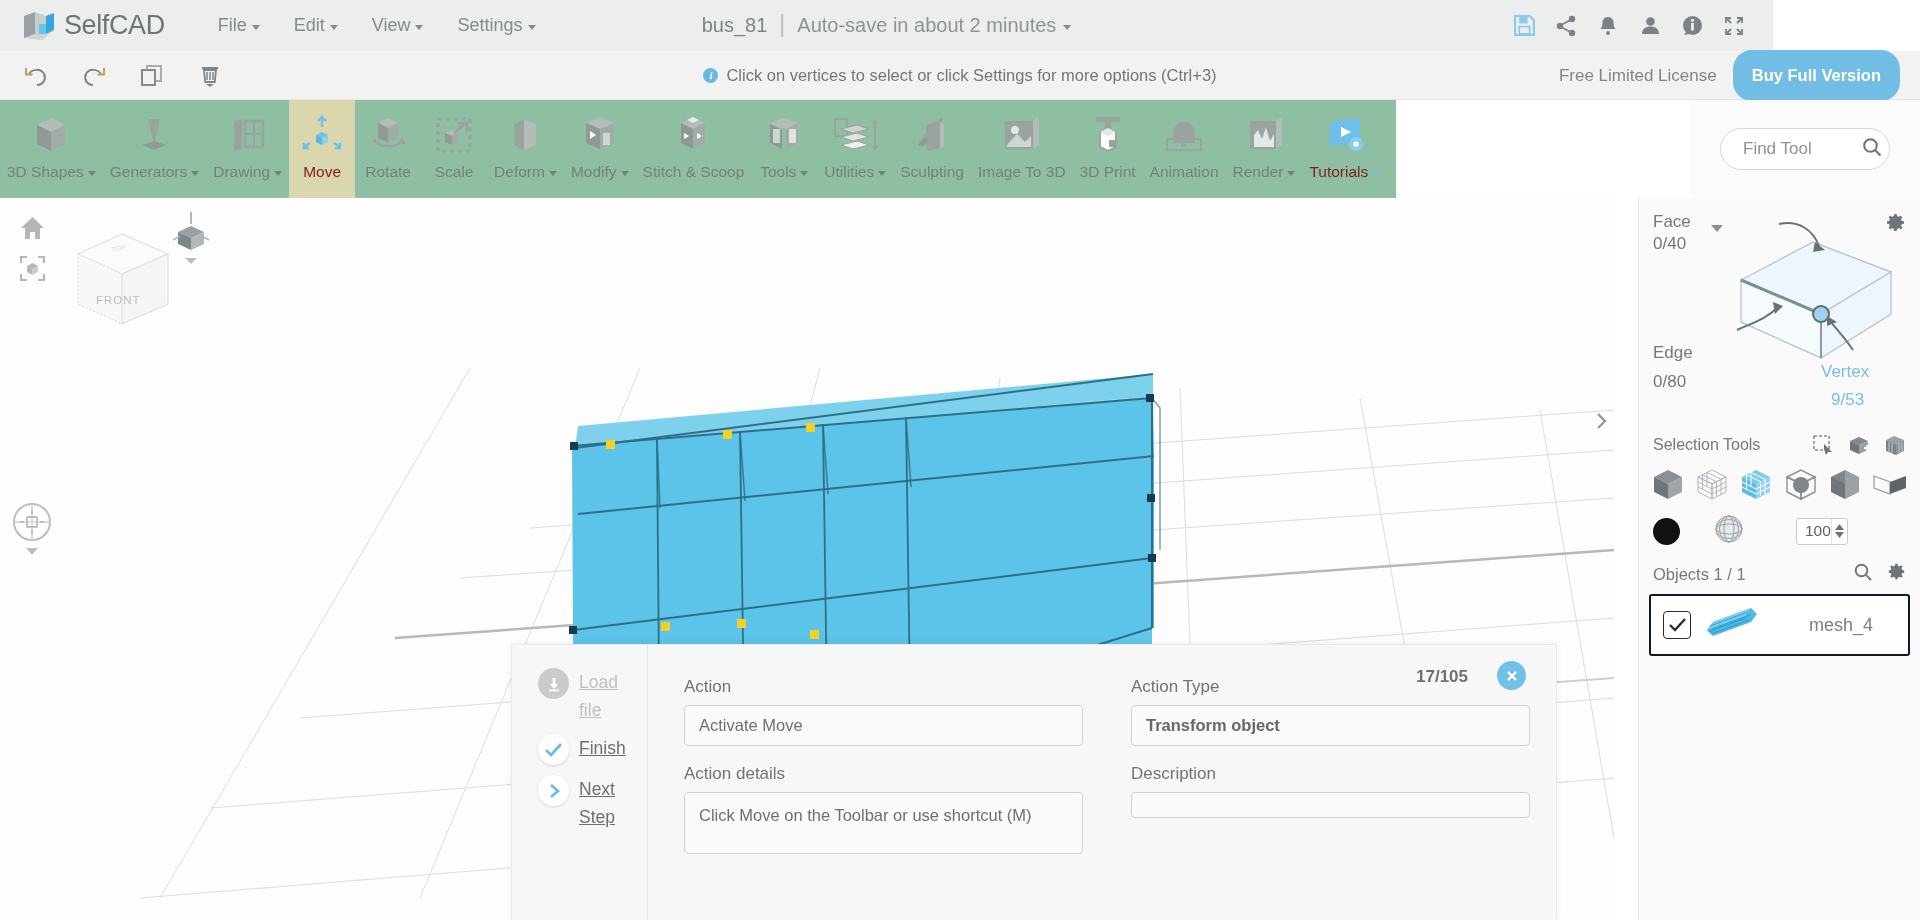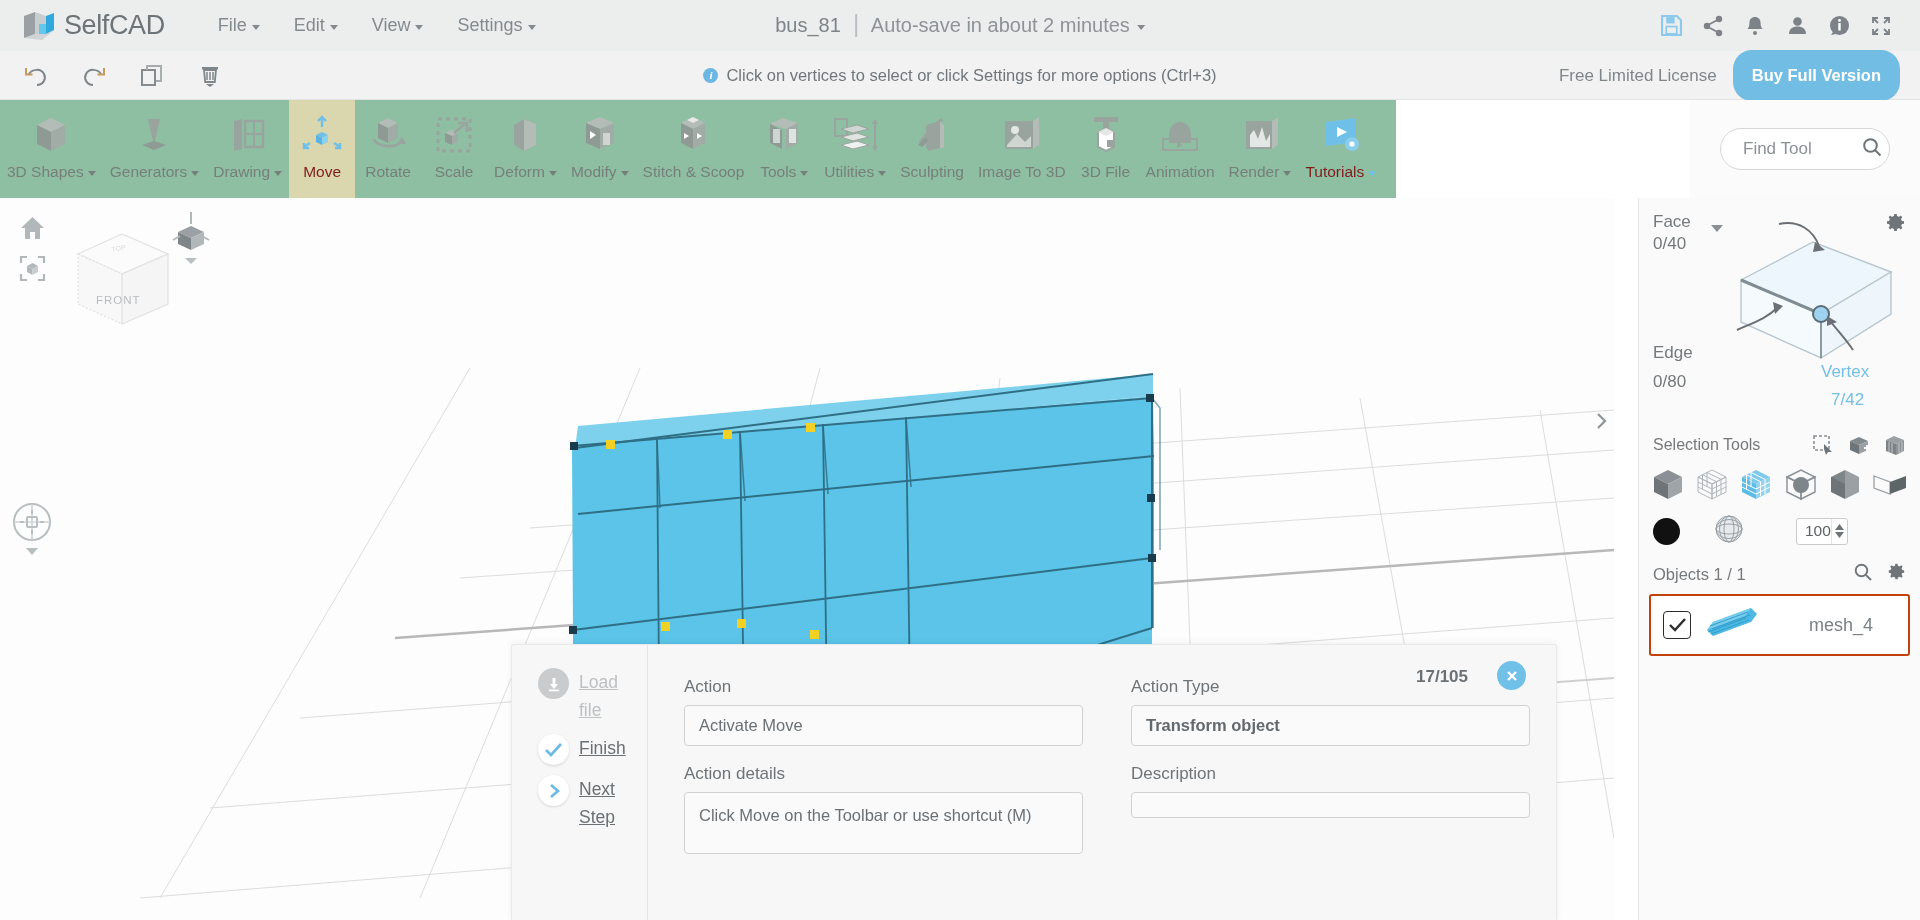--- a/index.html
+++ b/index.html
@@ -5,21 +5,21 @@
   * { box-sizing: border-box; margin: 0; padding: 0; }
   html, body {
     width: 1920px; height: 920px;
     font-family: "Liberation Sans", sans-serif;
     background: #ffffff; overflow: hidden;
   }
   .app { position: relative; width: 1920px; height: 920px; }
 
   
   .header {
-    position: absolute; top: 0; left: 0; width: 1920px; height: 51px;
+    position: absolute; top: 0; left: 0; width: 1773px; height: 51px;
     background: #eceded; display: flex; align-items: center;
   }
   .logo-wrap { display: flex; align-items: center; margin-left: 22px; }
   .logo-mark { width: 34px; height: 32px; position: relative; }
   .logo-text {
     font-size: 27px; color: #6d7477; letter-spacing: -0.4px;
     margin-left: 8px; font-weight: 400;
   }
   .menu { display: flex; align-items: center; margin-left: 36px; }
   .menu-item {
@@ -171,21 +171,21 @@
     width: 16px; display: flex; flex-direction: column; align-items: center;
     gap: 2px; border-left: 1px solid #e2e5e7; height: 100%; justify-content: center;
   }
   .obj-header {
     display: flex; align-items: center; justify-content: space-between;
     padding: 14px 14px 8px 14px;
   }
   .obj-title { font-size: 16.5px; color: #76797c; }
   .obj-tools { display: flex; gap: 13px; }
   .obj-item {
-    margin: 0 10px; height: 62px; border: 2px solid #c2410c; border-radius: 3px;
+    margin: 0 10px; height: 62px; border: 2px solid #0f172a; border-radius: 3px;
     background: #fff; display: flex; align-items: center; cursor: pointer;
   }
   .obj-check {
     width: 28px; height: 28px; border: 1.5px solid #2c2c2c; border-radius: 4px;
     margin-left: 12px; display: flex; align-items: center; justify-content: center;
   }
   .obj-thumb { margin-left: 8px; }
   .obj-name { font-size: 18px; color: #7b8084; margin-left: 48px; }
 
   
@@ -566,21 +566,21 @@
       <span class="tool-ico">
         <svg width="52" height="48" viewBox="0 0 52 48">
             <rect x="14" y="6" width="24" height="5" fill="#9aa49e"></rect>
             <rect x="23" y="11" width="6" height="6" fill="#9aa49e"></rect>
             <polygon points="26,17 34,21 34,36 26,40 18,36 18,21" fill="#fff" stroke="#9aa49e" stroke-width="2"></polygon>
             <polygon points="26,17 34,21 26,25 18,21" fill="#e3e7e5"></polygon>
             <rect x="27" y="29" width="6" height="7" fill="#9aa49e"></rect>
           </svg>
       </span>
       <span class="tool-label">
-        <span>3D File</span>
+        <span>3D Print</span>
       </span>
     </div>
 
     <div class="tool">
       <span class="tool-ico">
         <svg width="58" height="48" viewBox="0 0 58 48">
             <path d="M18 24c0-8 5-13 11-13s11 5 11 13v8H18z" fill="#9aa49e"></path>
             <rect x="12" y="28" width="34" height="11" fill="none" stroke="#9aa49e" stroke-width="2"></rect>
             <polygon points="26,31 32,34 26,37" fill="#9aa49e"></polygon>
           </svg>
@@ -799,21 +799,21 @@
         <svg width="12" height="8" viewBox="0 0 12 8">
             <polygon points="0,0 12,0 6,7" fill="#8a9094"></polygon>
           </svg>
       </span>
       <span class="ms-val" style="left:14px; top:36px;">0/40</span>
 
       <span class="ms-label" style="left:14px; top:145px;">Edge</span>
       <span class="ms-val" style="left:14px; top:174px;">0/80</span>
 
       <span class="ms-label blue" style="left:182px; top:164px;">Vertex</span>
-      <span class="ms-val blue" style="left:192px; top:192px;">7/42</span>
+      <span class="ms-val blue" style="left:192px; top:192px;">9/53</span>
 
       <svg width="230" height="170" viewBox="0 0 230 170" style="position:absolute; left:56px; top:12px;">
         <polygon points="46,70 118,32 196,62 126,104" fill="#edf6fc" stroke="#b8c6cf" stroke-width="1.4"></polygon>
         <polygon points="46,70 126,104 126,148 46,112" fill="#f5fafd" stroke="#b8c6cf" stroke-width="1.4"></polygon>
         <polygon points="196,62 126,104 126,148 196,104" fill="#eef6fb" stroke="#b8c6cf" stroke-width="1.4"></polygon>
         <path d="M46,70 L126,104" stroke="#7f8c94" stroke-width="3" fill="none"></path>
         <path d="M126,104 L126,148" stroke="#7f8c94" stroke-width="1.6"></path>
         <circle cx="126" cy="104" r="8" fill="#9ed2ee" stroke="#5a6b75" stroke-width="2"></circle>
         <path d="M84,14 C104,10 118,20 124,36" stroke="#6a7075" stroke-width="2" fill="none"></path>
         <polygon points="120,32 130,40 118,42" fill="#6a7075"></polygon>

